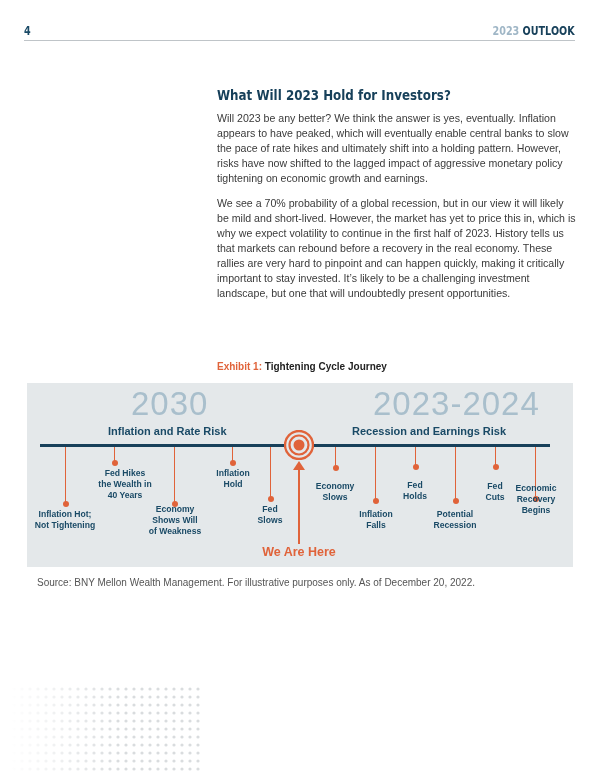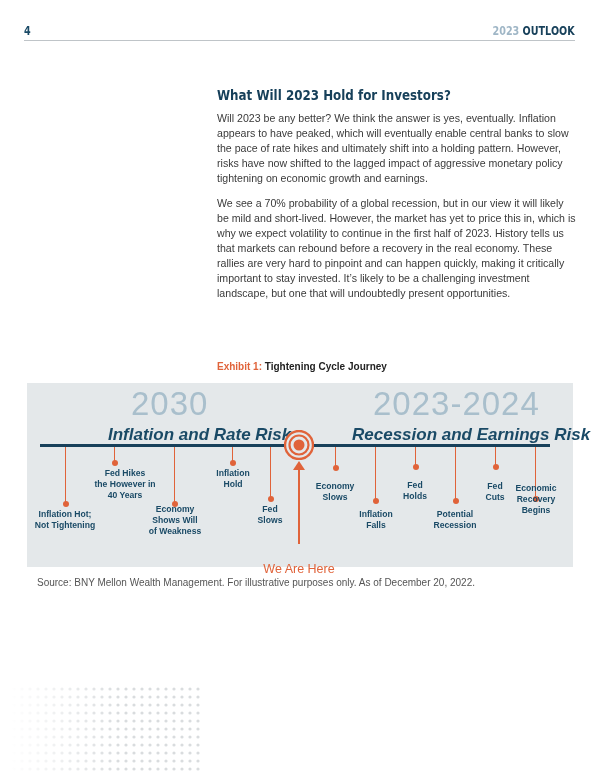--- a/index.html
+++ b/index.html
@@ -10,29 +10,29 @@
   .header-title .ol { color: #17405a; }
   .header-rule { position: absolute; left: 24px; right: 25px; top: 40px; height: 1px; background: #bfc4c8; }
   .h2 { position: absolute; left: 217px; top: 87px; font-family: "DejaVu Sans", sans-serif; font-weight: bold; font-size: 14.5px; color: #17405a; transform: scaleX(0.82); transform-origin: left; white-space: nowrap; }
   .para { font-size: 10.6px; line-height: 15px; color: #3a3a3a; margin: 0; }
   .p1 { position: absolute; left: 217px; top: 111px; width: 360px; }
   .exhibit { position: absolute; left: 217px; top: 361px; font-size: 10px; font-weight: bold; color: #222; white-space: nowrap; }
   .exhibit .lbl { color: #e0633a; }
 
   .panel { position: absolute; left: 27px; top: 383px; width: 546px; height: 184px; background: #e4e8ea; }
   .yr-big { position: absolute; font-size: 33px; color: #a9bfcc; letter-spacing: 1px; white-space: nowrap; }
-  .risk { position: absolute; font-size: 17px; font-weight: bold; color: #1a4a66; white-space: nowrap; font-style: italic; }
+  .risk { position: absolute; font-size: 11px; font-weight: bold; color: #1a4a66; white-space: nowrap; }
   .axis { position: absolute; left: 40px; top: 444px; width: 510px; height: 3px; background: #17405a; }
   .arrowhead { position: absolute; left: 546px; top: 439px; width: 0; height: 0; }
   .tick { position: absolute; width: 1.3px; background: #e0633a; }
   .dot { position: absolute; width: 6px; height: 6px; border-radius: 50%; background: #e0633a; }
   .lab { position: absolute; font-size: 8.6px; font-weight: bold; color: #1a4a66; text-align: center; line-height: 10.8px; transform: translateX(-50%); white-space: nowrap; }
   .target { position: absolute; left: 284px; top: 430px; }
   .wah-line { position: absolute; left: 298px; top: 466px; width: 2px; height: 78px; background: #e0633a; }
-  .wah-text { position: absolute; left: 299px; top: 545px; transform: translateX(-50%); font-size: 12.5px; font-weight: normal; color: #e0633a; white-space: nowrap; margin-top: 17px; }
+  .wah-text { position: absolute; left: 299px; top: 545px; transform: translateX(-50%); font-size: 12.5px; font-weight: bold; color: #e0633a; white-space: nowrap; }
 
   .source { position: absolute; left: 37px; top: 577px; font-size: 10px; color: #555; white-space: nowrap; }
   .dots { position: absolute; left: 10px; top: 685px; }
 </style>
 </head>
 <body>
 
 <div class="header-num">4</div>
 <div class="header-title">
   <span class="yr">2023</span>
@@ -67,21 +67,21 @@
 <div class="dot" style="left:63px; top:501px;"></div>
 <div class="lab" style="left:65px; top:509px;">
   <div>Inflation Hot;</div>
   <div>Not Tightening</div>
 </div>
 
 <div class="tick" style="left:114px; top:447px; height:16px;"></div>
 <div class="dot" style="left:112px; top:460px;"></div>
 <div class="lab" style="left:125px; top:468px;">
   <div>Fed Hikes</div>
-  <div>the However in</div>
+  <div>the Wealth in</div>
   <div>40 Years</div>
 </div>
 
 <div class="tick" style="left:174px; top:447px; height:57px;"></div>
 <div class="dot" style="left:172px; top:501px;"></div>
 <div class="lab" style="left:175px; top:504px;">
   <div>Economy</div>
   <div>Shows Will</div>
   <div>of Weakness</div>
 </div>

